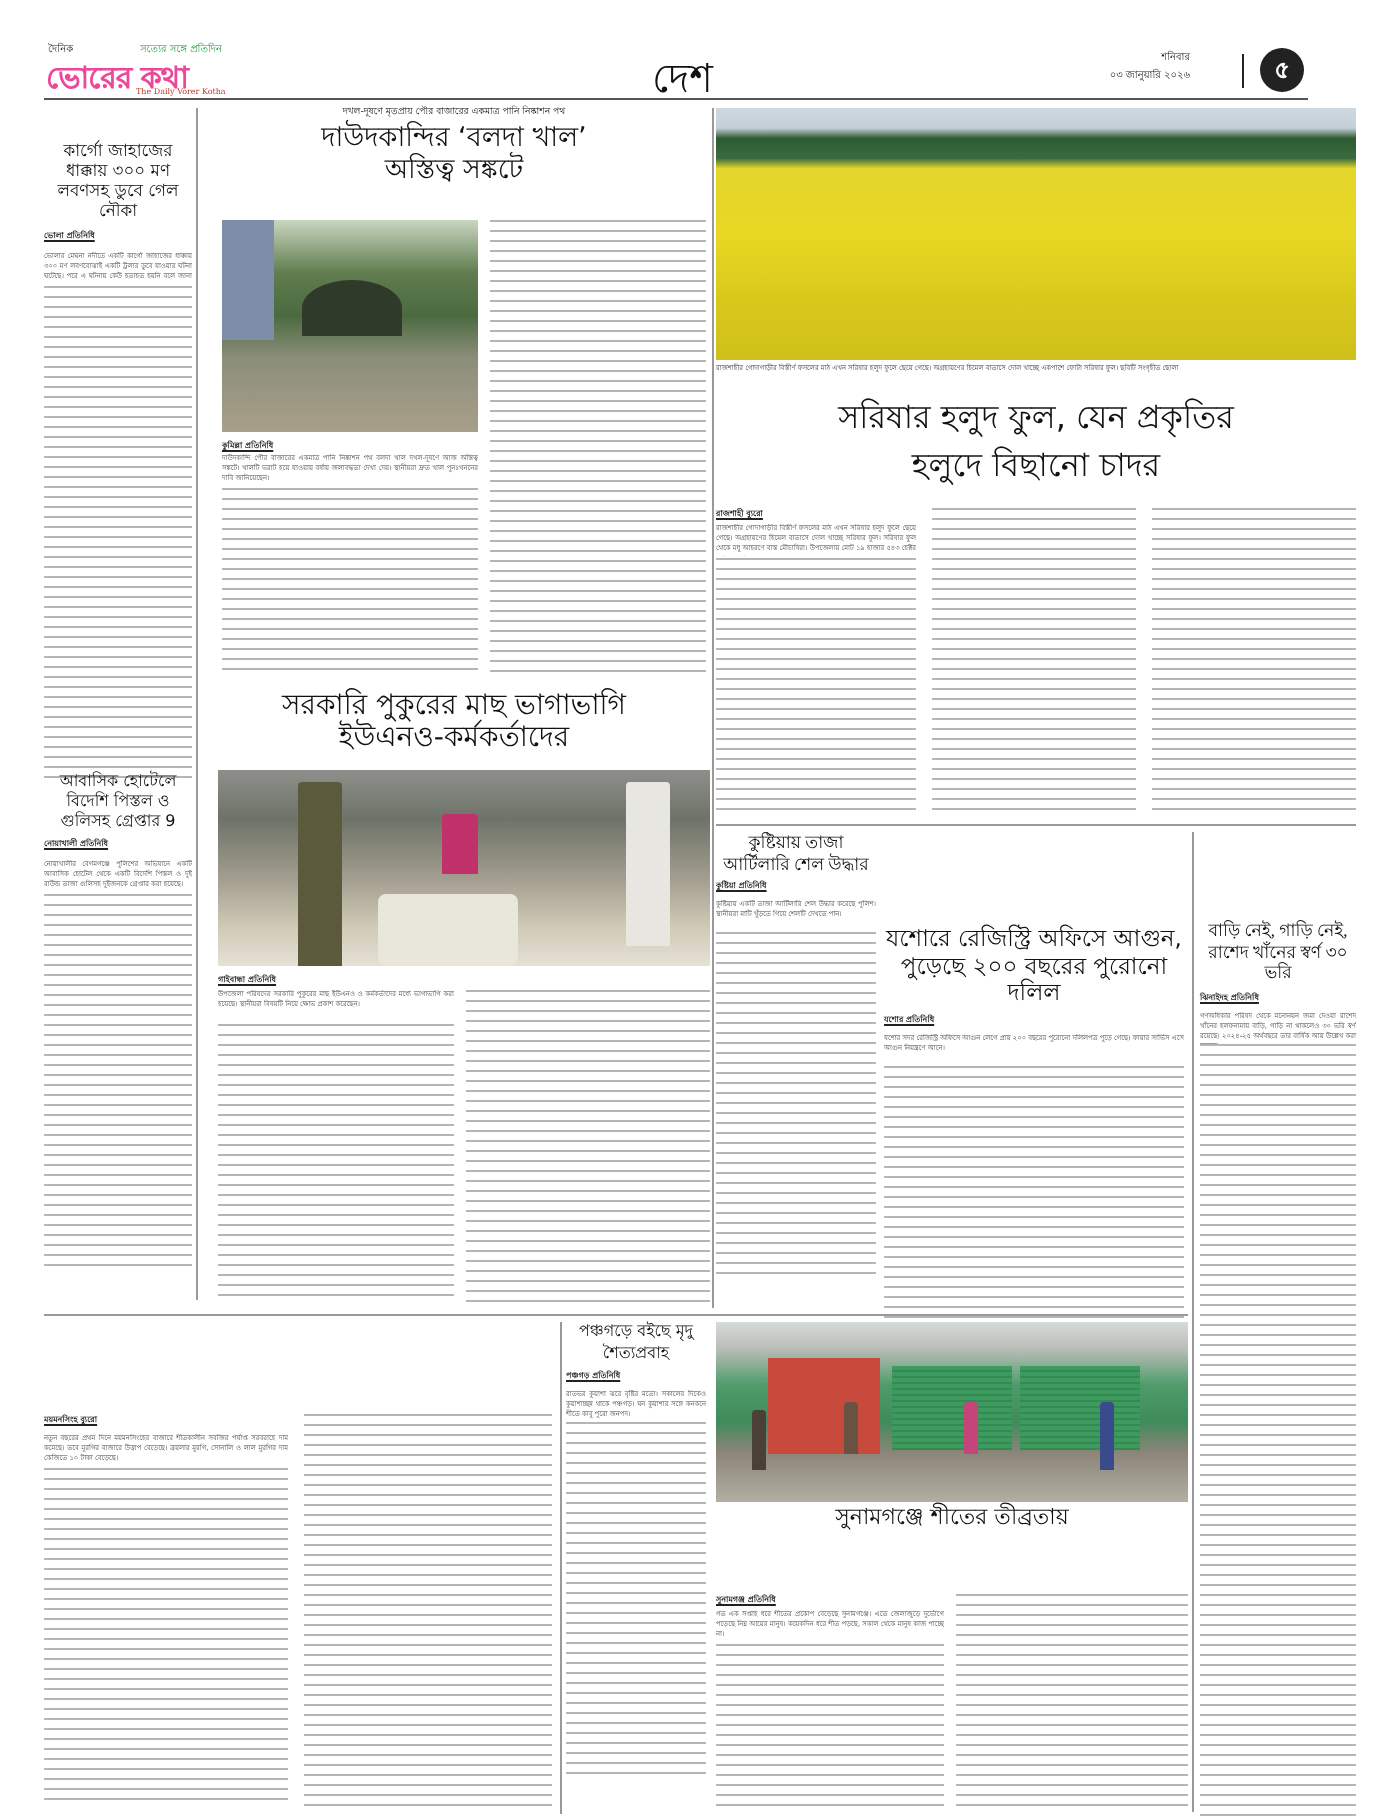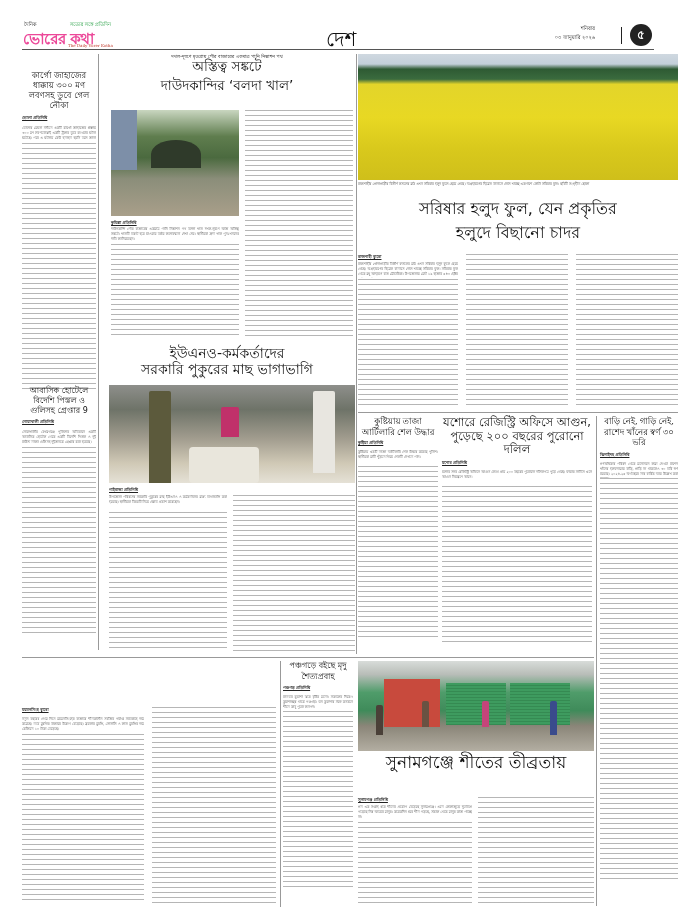--- a/index.html
+++ b/index.html
@@ -70,35 +70,35 @@
   <div class="hl" style="font-size:8px;line-height:10px;">আবাসিক হোটেলে বিদেশি পিস্তল ও গুলিসহ গ্রেপ্তার 9</div>
   <div class="byline" style="margin-top:3px;">নোয়াখালী প্রতিনিধি</div>
   <div class="body-text" style="margin-top:4px;height:16px;">নোয়াখালীর বেগমগঞ্জে পুলিশের অভিযানে একটি আবাসিক হোটেল থেকে একটি বিদেশি পিস্তল ও দুই রাউন্ড তাজা গুলিসহ দুইজনকে গ্রেপ্তার করা হয়েছে।</div>
   <div class="lines" style="height:186px;margin-top:1px;"></div>
 </div>
 
 <div class="vrule" style="left:98px;top:54px;height:596px;"></div>
 
 <div class="abs" style="left:101px;top:54px;width:252px;height:285px;">
   <div class="hl" style="font-size:4.6px;">দখল-দূষণে মৃতপ্রায় পৌর বাজারের একমাত্র পানি নিষ্কাশন পথ</div>
+  <div class="hl" style="font-size:13.5px;margin-top:3px;">দাউদকান্দির ‘বলদা খাল’</div>
   <div class="hl" style="font-size:13.5px;">অস্তিত্ব সঙ্কটে</div>
-  <div class="hl" style="font-size:13.5px;margin-top:3px;">দাউদকান্দির ‘বলদা খাল’</div>
   <div class="photo ph-canal" style="left:10px;top:56px;width:128px;height:106px;">
     <div class="abs" style="left:0;top:0;width:26px;height:60px;background:#7d8fa8;"></div>
     <div class="abs" style="left:40px;top:30px;width:50px;height:28px;background:#2f3a2a;border-radius:50% 50% 0 0;"></div>
   </div>
   <div class="byline" style="position:absolute;left:10px;top:166px;">কুমিল্লা প্রতিনিধি</div>
   <div class="body-text" style="position:absolute;left:10px;top:173px;width:128px;height:16px;">দাউদকান্দি পৌর বাজারের একমাত্র পানি নিষ্কাশন পথ বলদা খাল দখল-দূষণে আজ অস্তিত্ব সঙ্কটে। খালটি ভরাট হয়ে যাওয়ায় বর্ষায় জলাবদ্ধতা দেখা দেয়। স্থানীয়রা দ্রুত খাল পুনঃখননের দাবি জানিয়েছেন।</div>
   <div class="lines" style="position:absolute;left:10px;top:190px;width:128px;height:92px;"></div>
   <div class="lines" style="position:absolute;left:144px;top:56px;width:108px;height:226px;"></div>
 </div>
 
 <div class="abs" style="left:101px;top:345px;width:252px;height:310px;">
+  <div class="hl" style="font-size:14px;">সরকারি পুকুরের মাছ ভাগাভাগি</div>
   <div class="hl" style="font-size:14px;">ইউএনও-কর্মকর্তাদের</div>
-  <div class="hl" style="font-size:14px;">সরকারি পুকুরের মাছ ভাগাভাগি</div>
   <div class="photo ph-fish" style="left:8px;top:40px;width:246px;height:98px;">
     <div class="person" style="left:40px;top:6px;width:22px;height:92px;background:#5c5a3c;"></div>
     <div class="person" style="left:112px;top:22px;width:18px;height:30px;background:#c0316a;"></div>
     <div class="person" style="left:204px;top:6px;width:22px;height:82px;background:#e8e6e0;"></div>
     <div class="abs" style="left:80px;top:62px;width:70px;height:36px;background:#e9e6dc;border-radius:4px;"></div>
   </div>
   <div class="byline" style="position:absolute;left:8px;top:142px;">গাইবান্ধা প্রতিনিধি</div>
   <div class="body-text" style="position:absolute;left:8px;top:150px;width:118px;height:16px;">উপজেলা পরিষদের সরকারি পুকুরের মাছ ইউএনও ও কর্মকর্তাদের মধ্যে ভাগাভাগি করা হয়েছে। স্থানীয়রা বিষয়টি নিয়ে ক্ষোভ প্রকাশ করেছেন।</div>
   <div class="lines" style="position:absolute;left:8px;top:167px;width:118px;height:140px;"></div>
   <div class="lines" style="position:absolute;left:132px;top:150px;width:122px;height:157px;"></div>
@@ -121,30 +121,30 @@
 <div class="hrule" style="left:358px;top:412px;width:320px;"></div>
 
 <div class="abs" style="left:358px;top:416px;width:80px;height:238px;">
   <div class="hl side-hl" style="line-height:10.5px;">কুষ্টিয়ায় তাজা আর্টিলারি শেল উদ্ধার</div>
   <div class="byline" style="margin-top:3px;">কুষ্টিয়া প্রতিনিধি</div>
   <div class="body-text" style="margin-top:3px;height:16px;">কুষ্টিয়ায় একটি তাজা আর্টিলারি শেল উদ্ধার করেছে পুলিশ। স্থানীয়রা মাটি খুঁড়তে গিয়ে শেলটি দেখতে পান।</div>
   <div class="lines" style="height:172px;"></div>
 </div>
 
 <div class="abs" style="left:442px;top:416px;width:150px;height:238px;">
-  <div class="hl" style="font-size:11.5px;line-height:13.5px;">যশোরে রেজিস্ট্রি অফিসে আগুন, পুড়েছে ২০০ বছরের পুরোনো দলিল</div>
+  <div class="hl" style="font-size:11.5px;line-height:13.5px;margin-top:47px;">যশোরে রেজিস্ট্রি অফিসে আগুন, পুড়েছে ২০০ বছরের পুরোনো দলিল</div>
   <div class="byline" style="margin-top:3px;">যশোর প্রতিনিধি</div>
   <div class="body-text" style="margin-top:3px;height:16px;">যশোর সদর রেজিস্ট্রি অফিসে আগুন লেগে প্রায় ২০০ বছরের পুরোনো দলিলপত্র পুড়ে গেছে। ফায়ার সার্ভিস এসে আগুন নিয়ন্ত্রণে আনে।</div>
   <div class="lines" style="height:158px;"></div>
 </div>
 
 <div class="vrule" style="left:596px;top:416px;height:490px;"></div>
 
 <div class="abs" style="left:600px;top:416px;width:78px;height:490px;">
-  <div class="hl side-hl" style="line-height:10.5px;">বাড়ি নেই, গাড়ি নেই, রাশেদ খাঁনের স্বর্ণ ৩০ ভরি</div>
+  <div class="hl side-hl" style="line-height:10.5px;margin-top:44px;">বাড়ি নেই, গাড়ি নেই, রাশেদ খাঁনের স্বর্ণ ৩০ ভরি</div>
   <div class="byline" style="margin-top:4px;">ঝিনাইদহ প্রতিনিধি</div>
   <div class="body-text" style="margin-top:3px;height:16px;">গণঅধিকার পরিষদ থেকে মনোনয়ন জমা দেওয়া রাশেদ খাঁনের হলফনামায় বাড়ি, গাড়ি না থাকলেও ৩০ ভরি স্বর্ণ রয়েছে। ২০২৪-২৫ অর্থবছরে তার বার্ষিক আয় উল্লেখ করা হয়েছে।</div>
   <div class="lines" style="height:404px;"></div>
 </div>
 
 <div class="hrule" style="left:22px;top:657px;width:572px;"></div>
 
 <div class="abs" style="left:22px;top:661px;width:254px;height:246px;">
   <div class="byline" style="position:absolute;left:0;top:46px;">ময়মনসিংহ ব্যুরো</div>
   <div class="body-text" style="position:absolute;left:0;top:56px;width:122px;height:16px;">নতুন বছরের প্রথম দিনে ময়মনসিংহের বাজারে শীতকালীন সবজির পর্যাপ্ত সরবরাহে দাম কমেছে। তবে মুরগির বাজারে উত্তাপ বেড়েছে। ব্রয়লার মুরগি, সোনালি ও লাল মুরগির দাম কেজিতে ১০ টাকা বেড়েছে।</div>
@@ -164,18 +164,18 @@
 <div class="abs" style="left:358px;top:661px;width:236px;height:246px;">
   <div class="photo ph-street" style="left:0;top:0;width:236px;height:90px;">
     <div class="shutter" style="left:88px;top:22px;width:60px;height:42px;"></div>
     <div class="shutter" style="left:152px;top:22px;width:60px;height:42px;"></div>
     <div class="abs" style="left:26px;top:18px;width:56px;height:48px;background:#c84a3d;"></div>
     <div class="person" style="left:18px;top:44px;width:7px;height:30px;background:#4a4038;"></div>
     <div class="person" style="left:64px;top:40px;width:7px;height:26px;background:#6a5242;"></div>
     <div class="person" style="left:124px;top:40px;width:7px;height:26px;background:#c4457a;"></div>
     <div class="person" style="left:192px;top:40px;width:7px;height:34px;background:#3a4b8c;"></div>
   </div>
-  <div class="hl" style="position:absolute;left:0;top:92px;width:236px;font-size:17px;">সুনামগঞ্জে শীতের তীব্রতায়</div>
+  <div class="hl" style="position:absolute;left:0;top:92px;width:236px;font-size:11px;">সুনামগঞ্জে শীতের তীব্রতায়</div>
   <div class="byline" style="position:absolute;left:0;top:136px;">সুনামগঞ্জ প্রতিনিধি</div>
   <div class="body-text" style="position:absolute;left:0;top:144px;width:114px;height:16px;">গত এক সপ্তাহ ধরে শীতের প্রকোপ বেড়েছে সুনামগঞ্জে। এতে জেলাজুড়ে দুর্ভোগে পড়েছে নিম্ন আয়ের মানুষ। কয়েকদিন ধরে শীত পড়ছে, সকাল থেকে মানুষ কাজ পাচ্ছে না।</div>
   <div class="lines" style="position:absolute;left:0;top:161px;width:114px;height:82px;"></div>
   <div class="lines" style="position:absolute;left:120px;top:136px;width:116px;height:107px;"></div>
 </div>
 
 </body></html>

